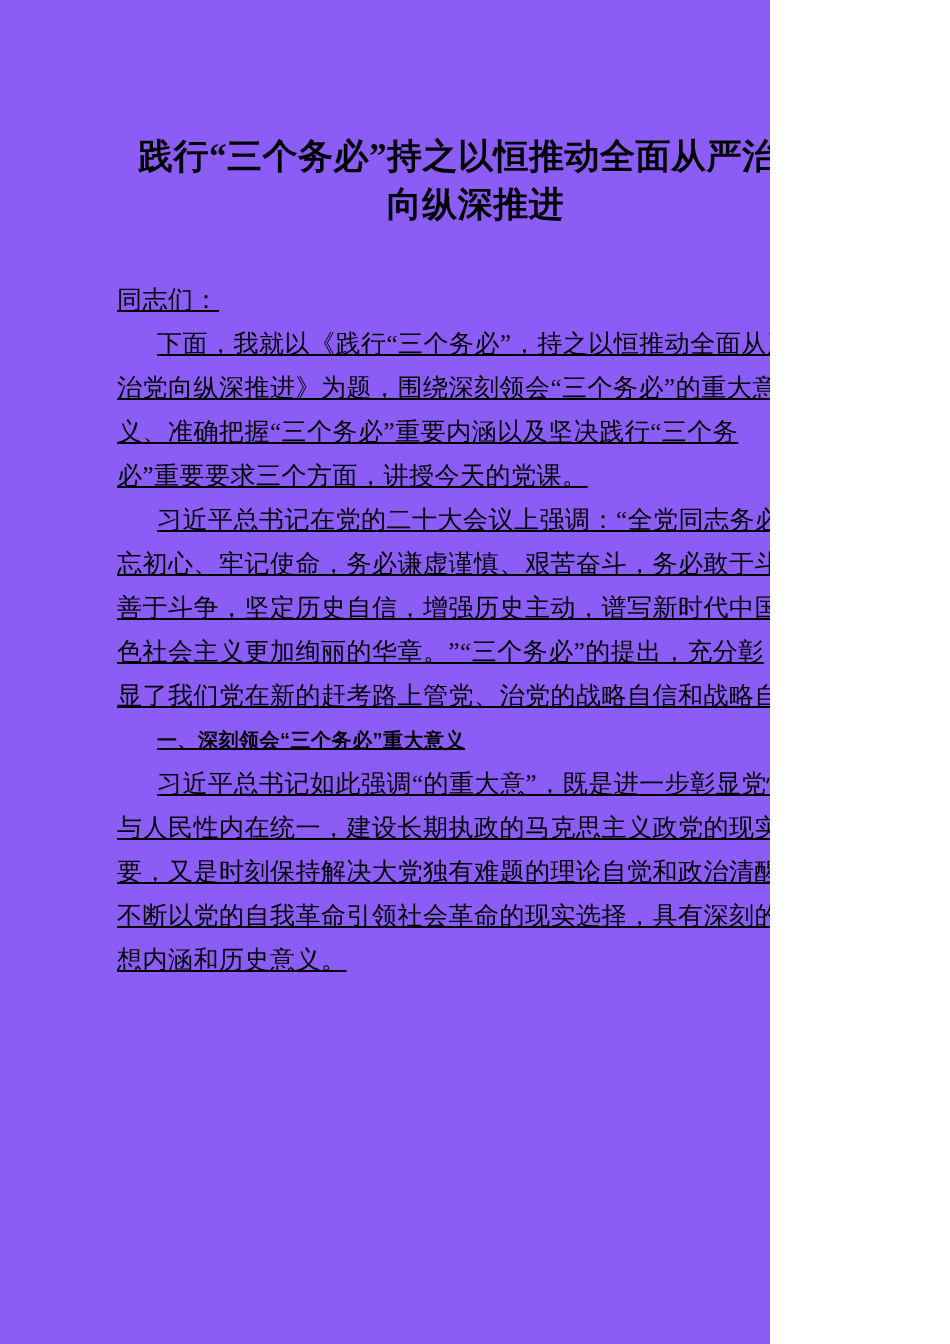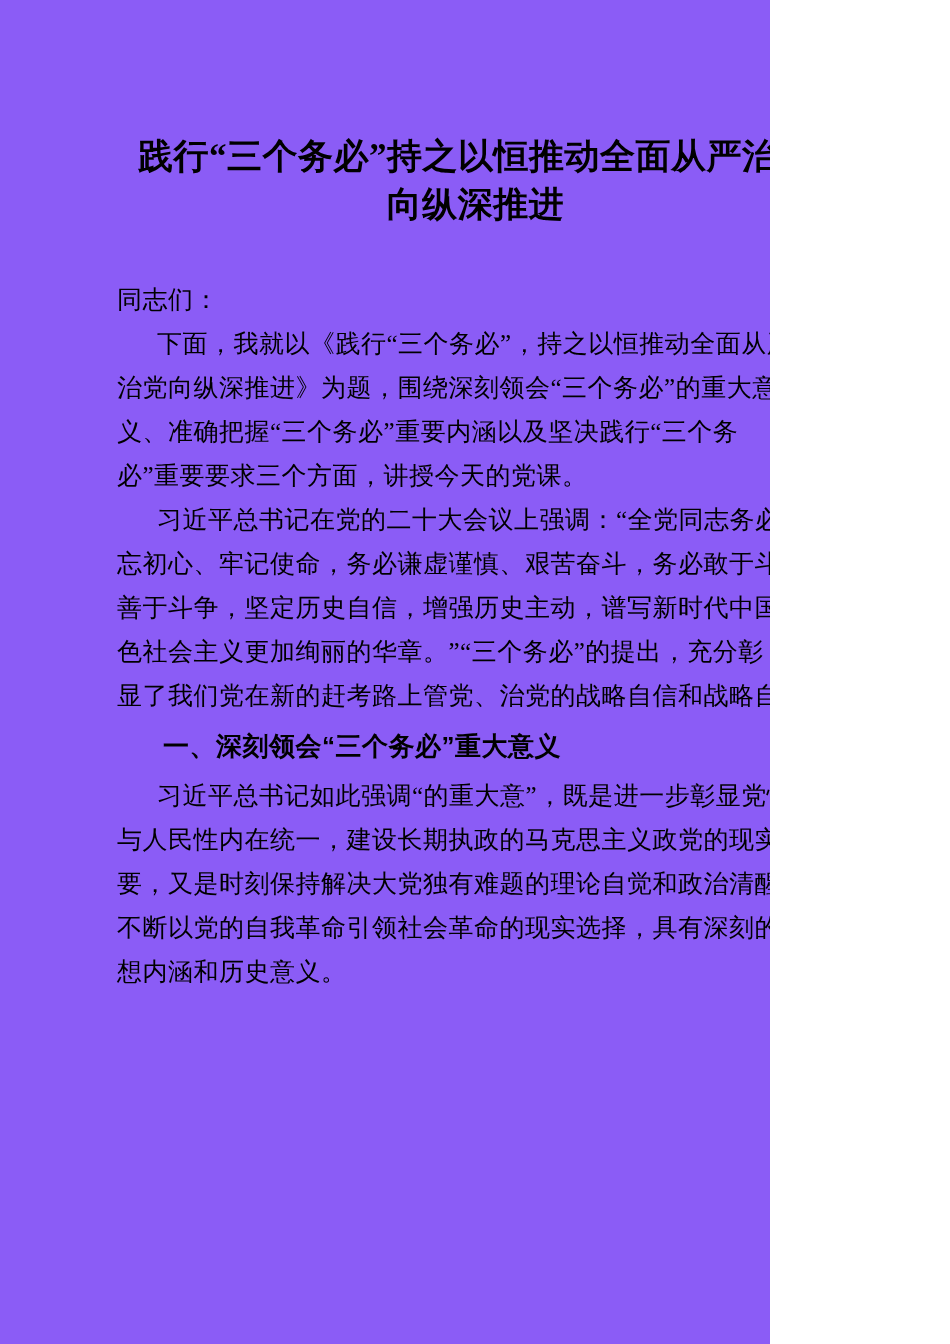--- a/index.html
+++ b/index.html
@@ -31,31 +31,32 @@
     white-space: pre-line;
     letter-spacing: 0.5px;
     font-family: "Liberation Serif", "DejaVu Serif", serif;
   }
   .body-text {
     margin-top: 49px;
     font-size: 25px;
     line-height: 44px;
     letter-spacing: 0.5px;
     text-align: justify;
+    text-decoration: underline;
   }
   .body-text p {
     margin: 0;
     white-space: pre-line;
   }
   .body-text p.indent {
     text-indent: 40px;
   }
   .section-heading {
-    margin: 6px;
-    font-size: 26px;
+    margin: 0;
+    font-size: 20px;
     line-height: 44px;
     font-weight: bold;
     text-indent: 40px;
     letter-spacing: 0.5px;
     white-space: pre-line;
     font-family: "Liberation Sans", "DejaVu Sans", sans-serif;
   }
 </style>
 </head>
 <body>

